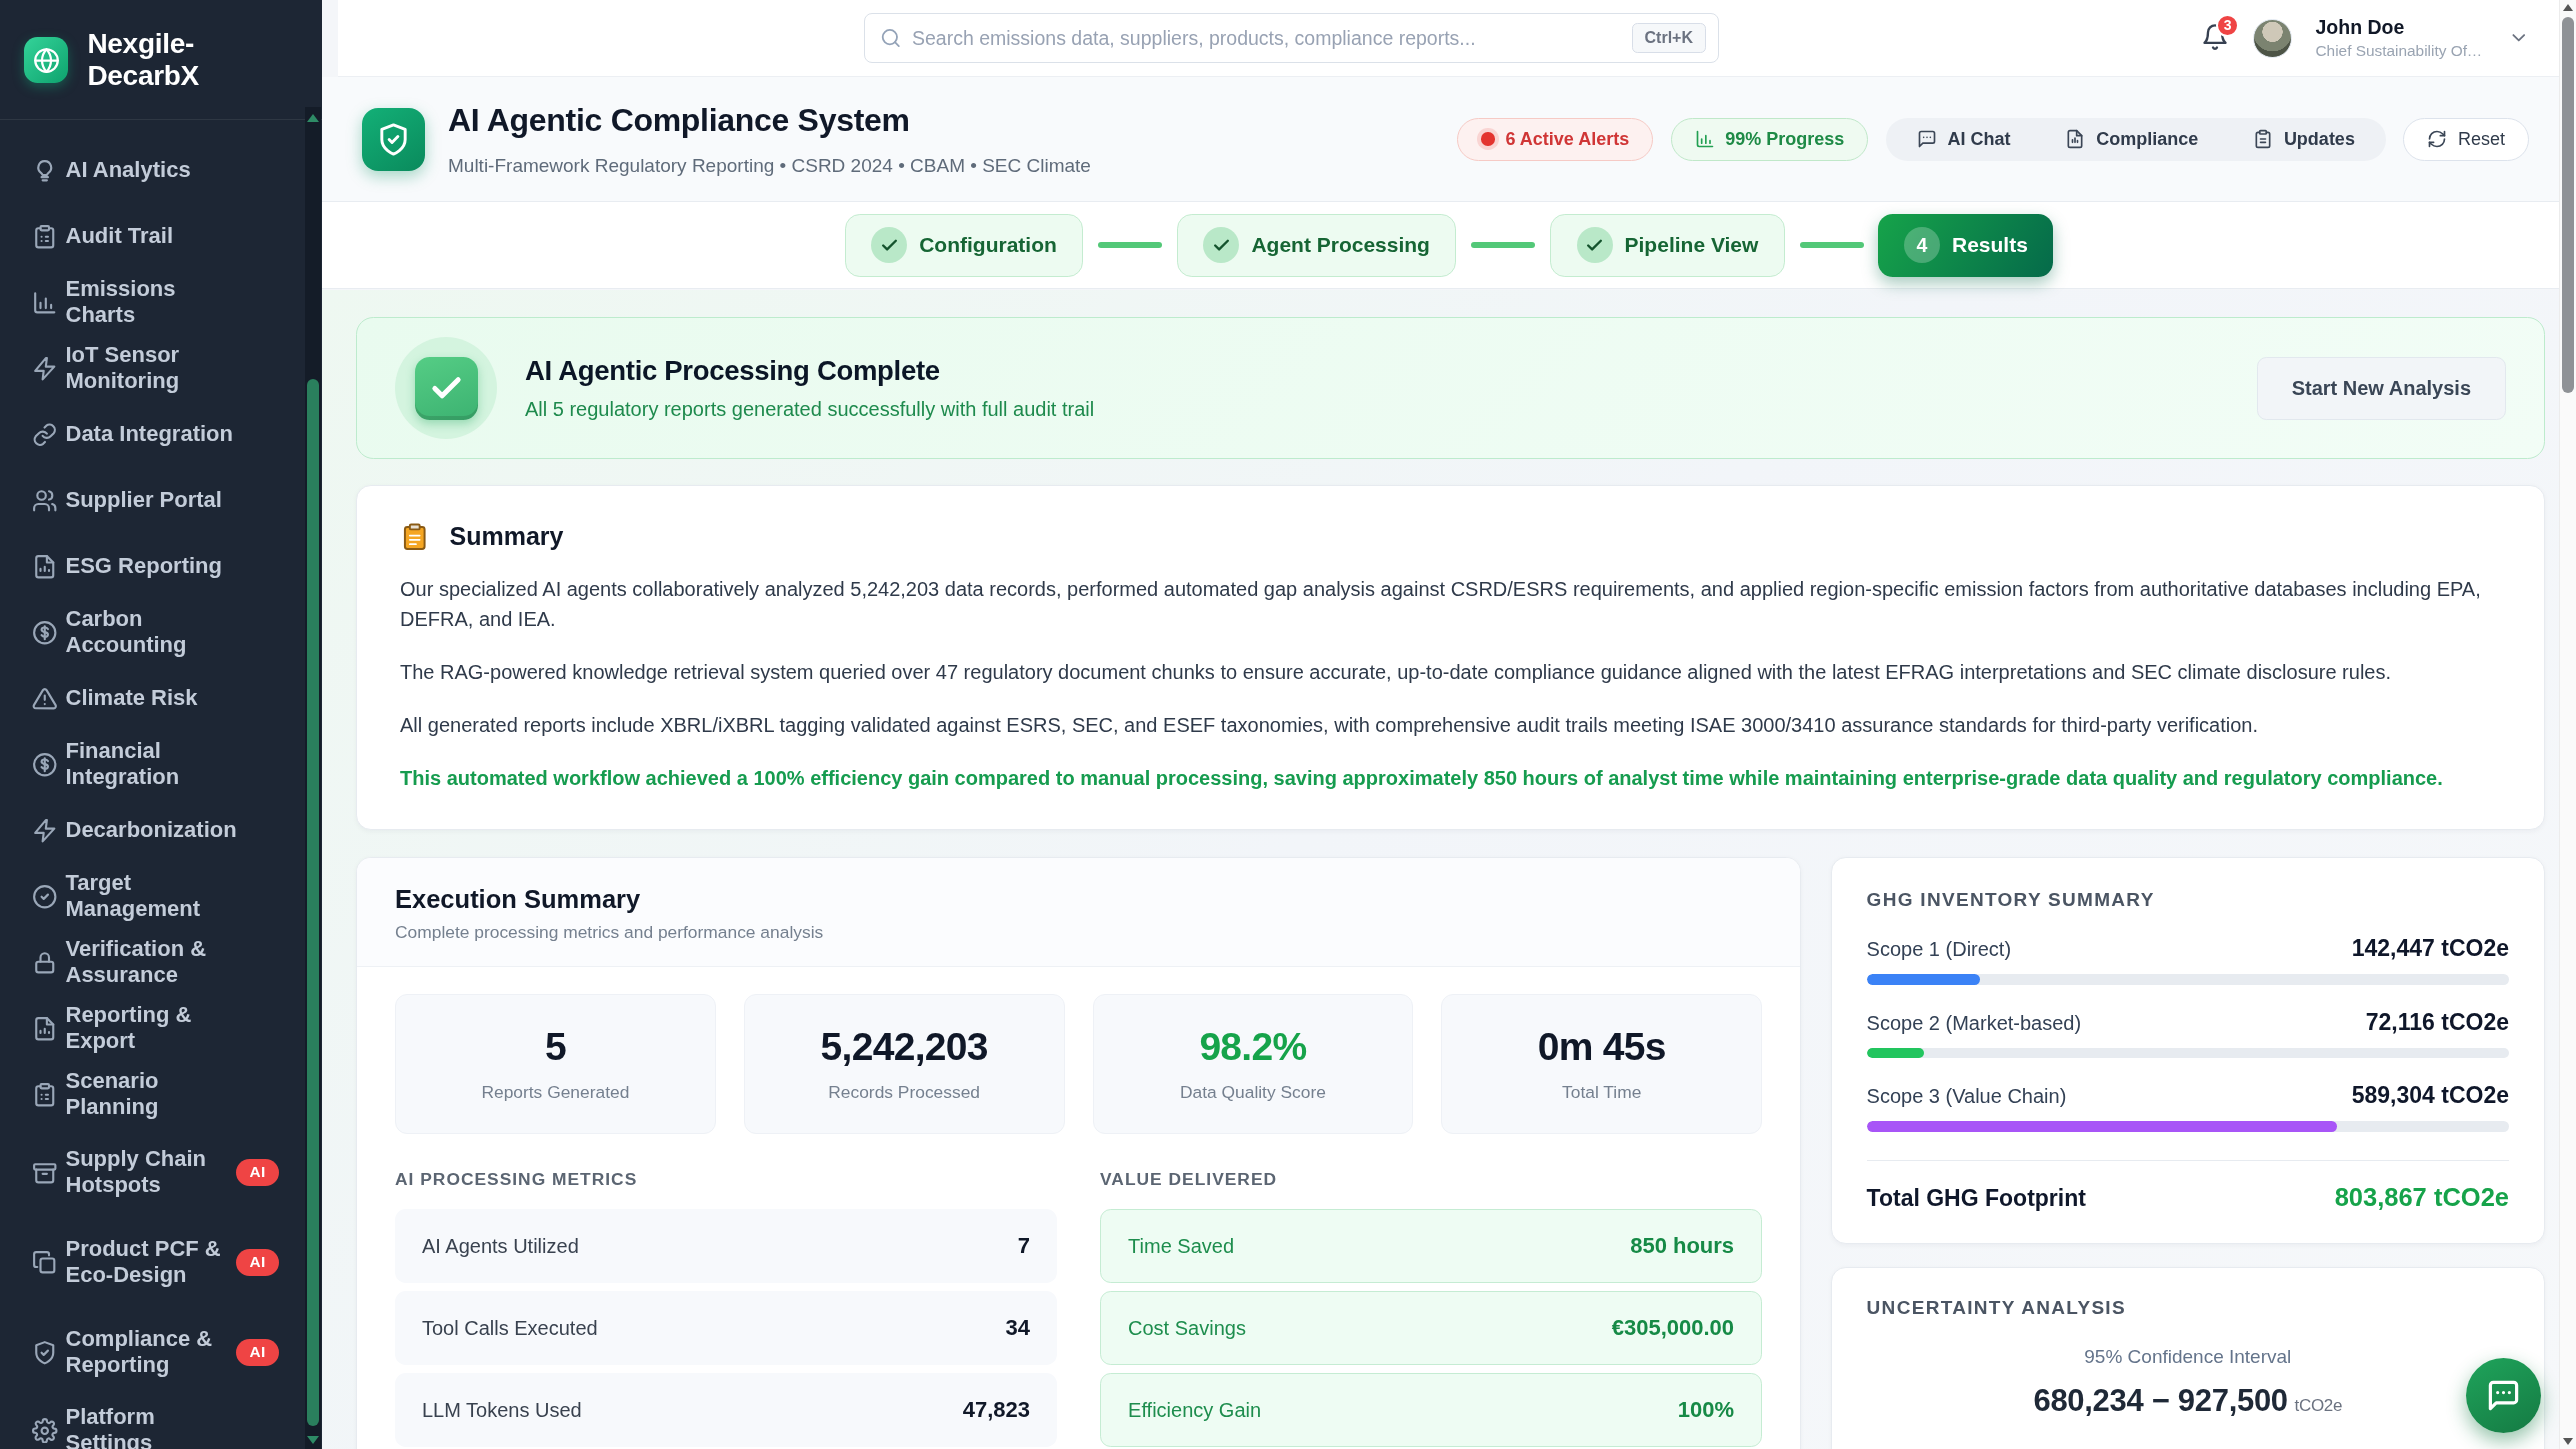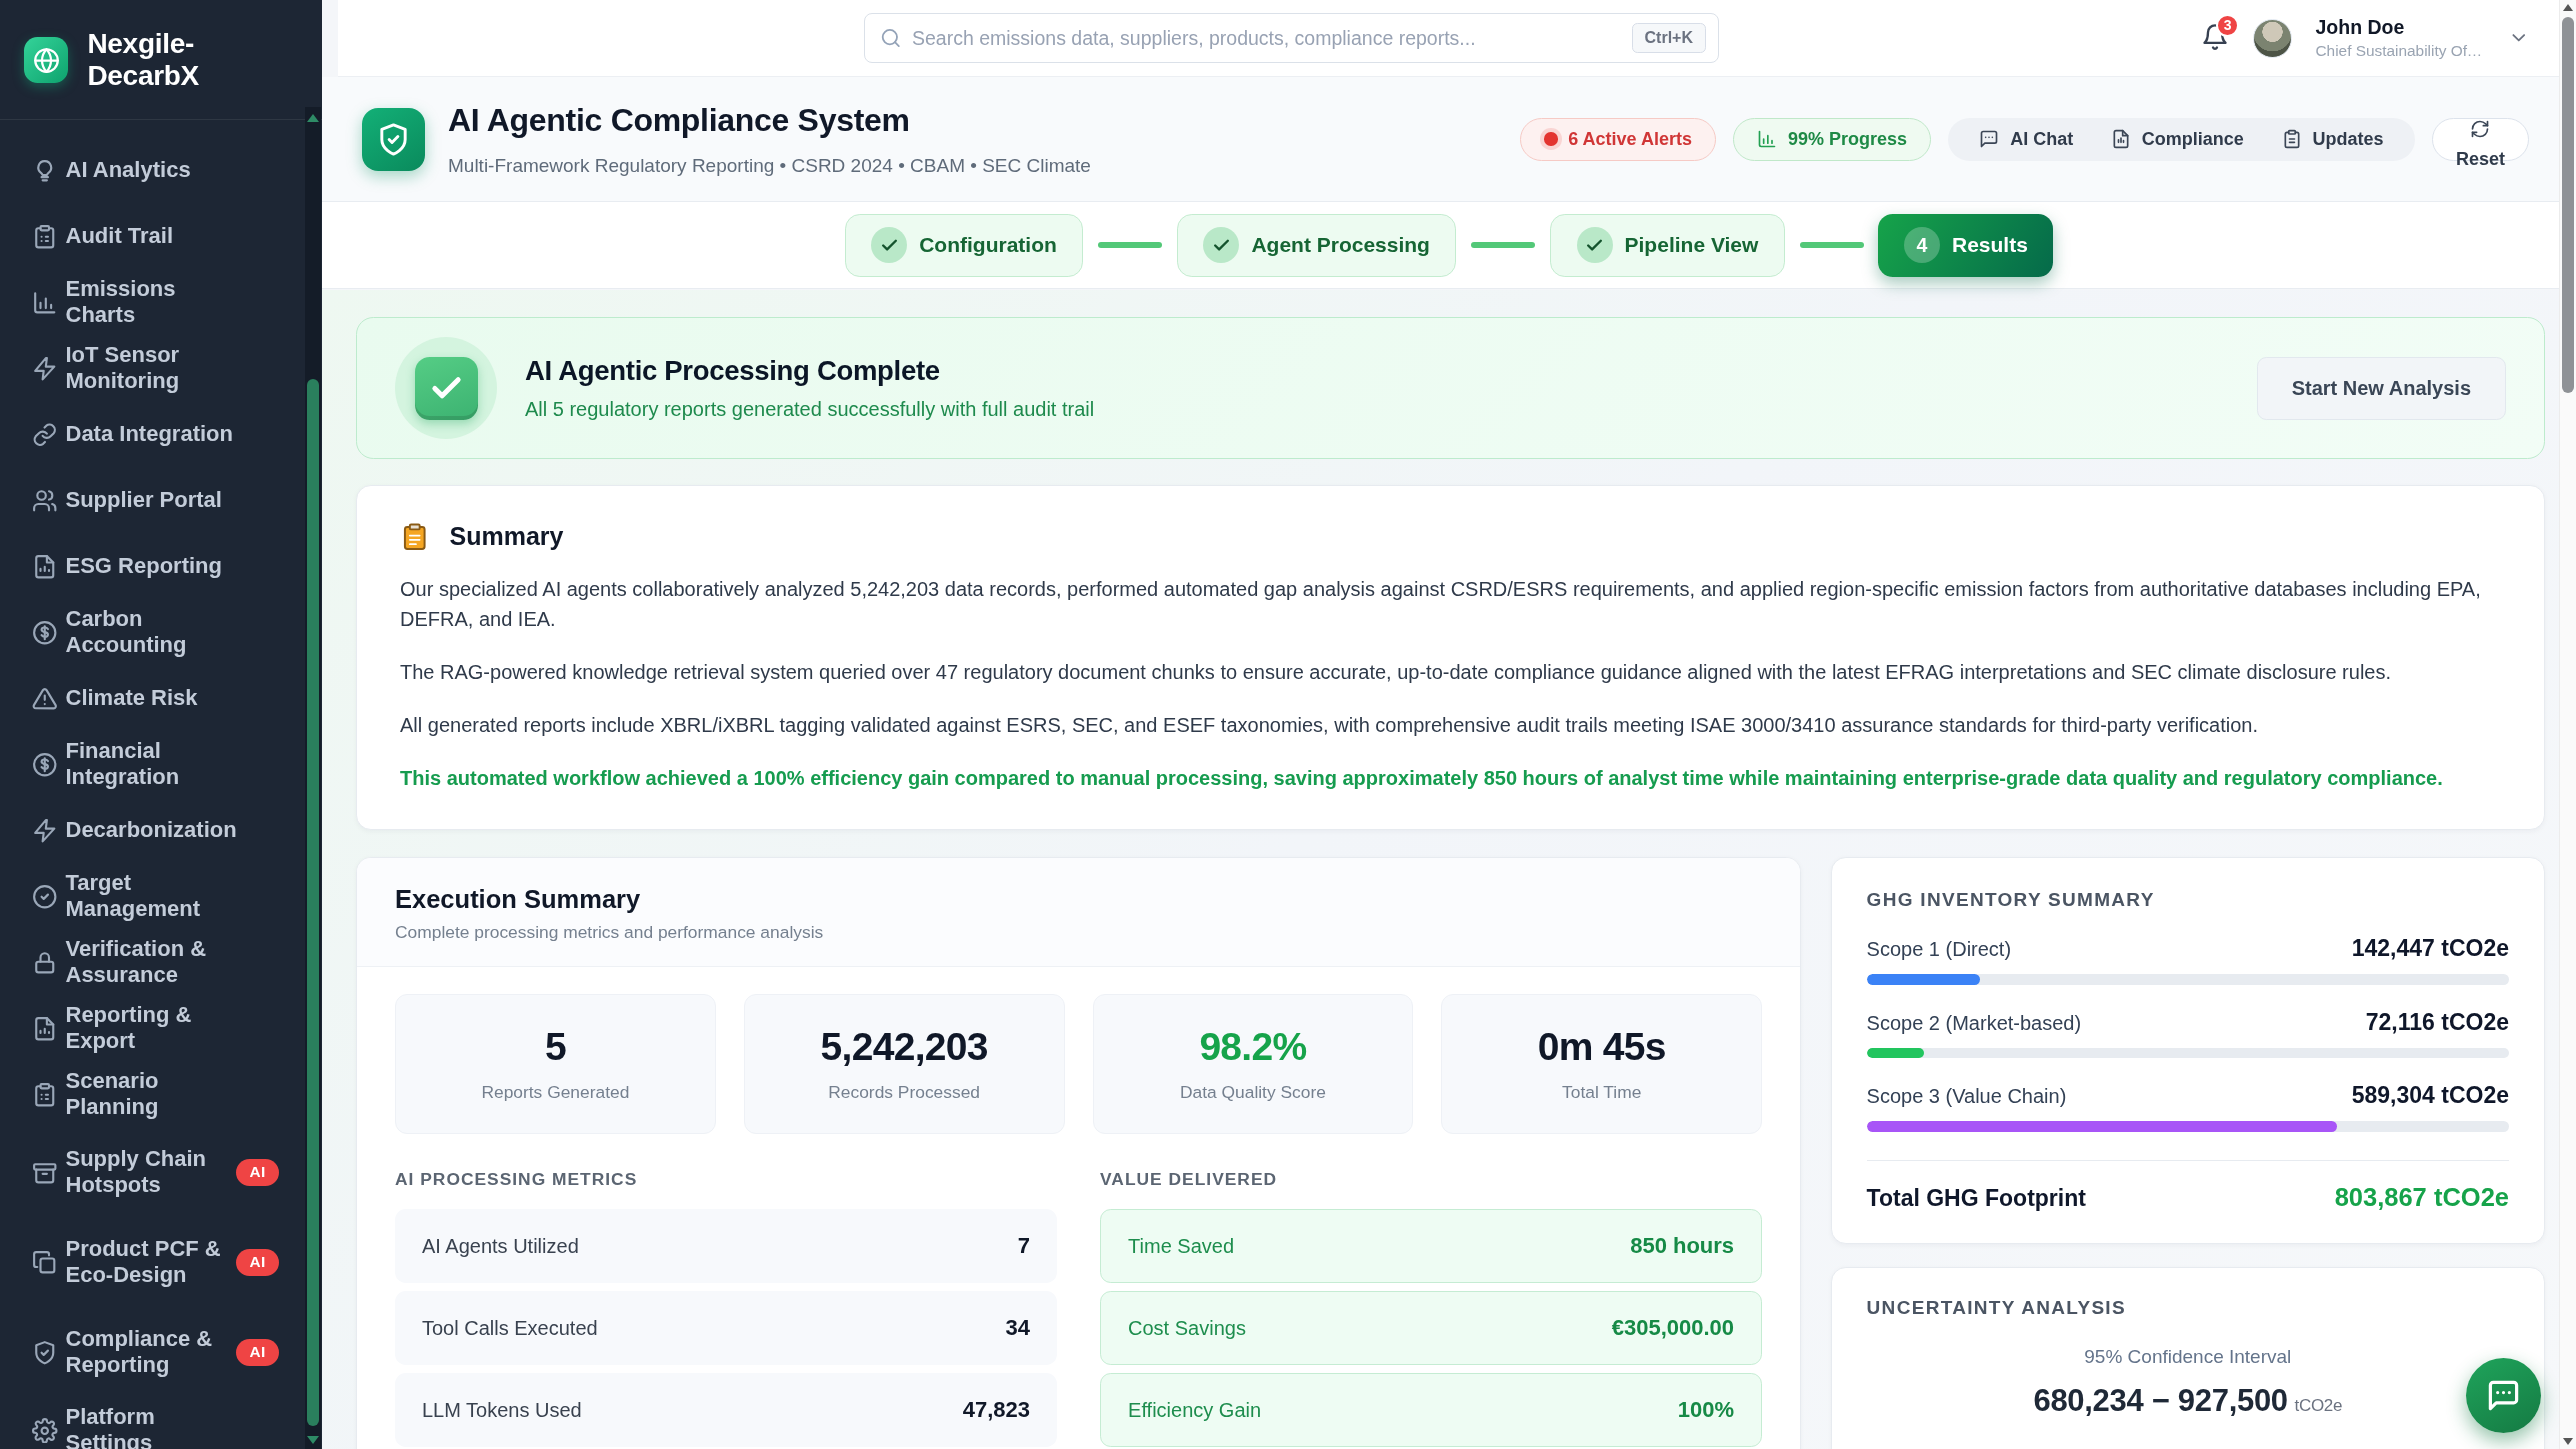--- a/index.html
+++ b/index.html
@@ -53,24 +53,24 @@
   .ph-text { margin-left:23px; }
   .ph-title { font-size:32px; font-weight:800; color:#101828; letter-spacing:-0.3px; }
   .ph-sub { font-size:19px; color:#5f6b7a; margin-top:16px; }
   .ph-actions { margin-left:auto; display:flex; align-items:center; gap:17.4px; }
   .pill { height:43px; border-radius:670px; display:flex; align-items:center; gap:10.7px; padding:0 23px; font-size:18px; font-weight:700; cursor:pointer; }
   .pill-alert { background:#fdf1f0; border:1.3px solid #f6cac5; color:#d03636; }
   .dot { width:13.4px; height:13.4px; border-radius:50%; background:#e3342f; box-shadow:0 0 0 4px rgba(227,52,47,.15); }
   .pill-progress { background:#effaf1; border:1.3px solid #c0e8c9; color:#1e8a46; }
   .pill-progress svg, .tool-item svg, .pill-reset svg { width:20px; height:20px; fill:none; stroke-width:2; stroke-linecap:round; stroke-linejoin:round; }
   .pill-progress svg { stroke:#22a052; }
-  .tools-group { height:43px; border-radius:670px; background:#eef1f5; display:flex; gap:38px; padding:0 31px; }
+  .tools-group { height:43px; border-radius:670px; background:#eef1f5; display:flex; gap:55px; padding:0 31px; }
   .tool-item { display:flex; align-items:center; gap:10.7px; font-size:18px; font-weight:600; color:#303b4b; cursor:pointer; }
   .tool-item svg { stroke:#3b4656; }
-  .pill-reset { background:#fff; border:1.3px solid #dde3ec; color:#303b4b; font-weight:700;flex-direction:column; }
+  .pill-reset { background:#fff; border:1.3px solid #dde3ec; color:#303b4b; font-weight:400; }
   .pill-reset svg { stroke:#3b4656; }
 
   
   .stepper { position:absolute; left:322px; right:0; top:202px; height:87px; background:#fff; border-bottom:0.7px solid #e8ecf1; display:flex; align-items:center; justify-content:center; z-index:2; }
   .step { display:flex; align-items:center; gap:12px; height:63px; padding:0 25.5px; border-radius:14.8px; background:#edfbf1; border:1.3px solid #c4ecd0; cursor:pointer; }
   .step-check { width:36px; height:36px; border-radius:50%; background:#b9e8c8; display:flex; align-items:center; justify-content:center; }
   .step-check svg { width:19px; height:19px; stroke:#14532d; fill:none; stroke-width:3; stroke-linecap:round; stroke-linejoin:round; }
   .step-label { font-size:21px; font-weight:700; color:#166534; }
   .step.active { background:linear-gradient(120deg,#16a34a,#056a4a); border:none; box-shadow:0 6.7px 16px rgba(5,106,74,.35); }
   .step-num { width:36px; height:36px; border-radius:50%; background:rgba(255,255,255,.24); color:#fff; font-size:19.5px; font-weight:700; display:flex; align-items:center; justify-content:center; }

